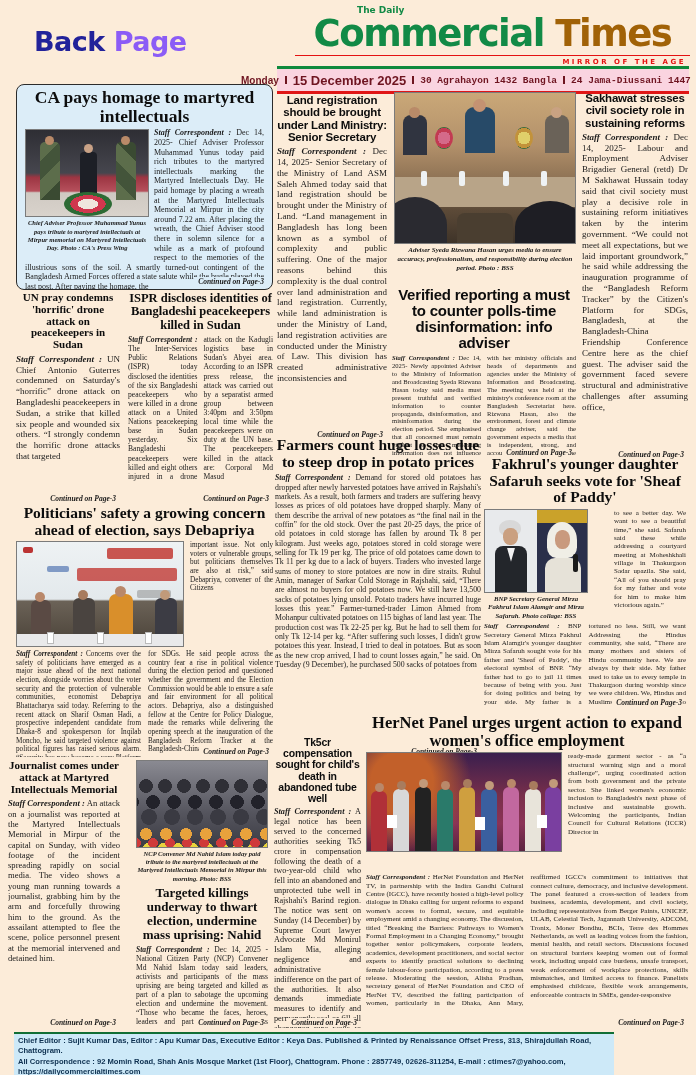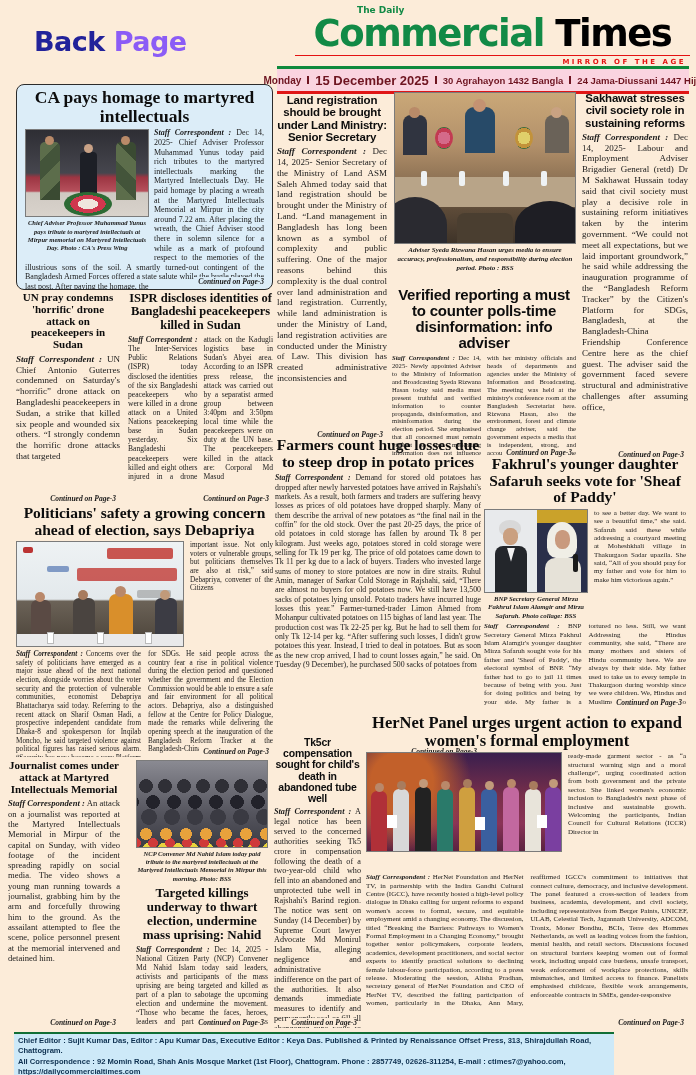--- a/index.html
+++ b/index.html
@@ -4,29 +4,29 @@
 <style>
   html,body{margin:0;padding:0;background:#fcecd9;}
   .page{position:relative;width:696px;height:1075px;background:#fcecd9;overflow:hidden;
         font-family:"Liberation Serif", serif;color:#1a1a1a;}
   
   .backpage{position:absolute;left:34px;top:26px;font:700 27px "DejaVu Sans", sans-serif;letter-spacing:-0.5px;}
   .bp1{color:#22229a;} .bp2{color:#8b5cf6;}
   .masthead{position:absolute;left:295px;top:5px;width:395px;text-align:center;}
   .mh-daily{font:700 9px "DejaVu Sans", sans-serif;color:#128a46;text-align:left;padding-left:62px;}
   .mh-title{font:700 37px "DejaVu Sans", sans-serif;letter-spacing:-1.5px;line-height:1.02;white-space:nowrap;}
-  .mh-green{color:#128a46;} .mh-red{color:#000000;}
+  .mh-green{color:#128a46;} .mh-red{color:#a16207;}
   .mh-rule{height:1.5px;background:#e41212;margin-top:2px;}
   .mh-tagline{font:700 7px "DejaVu Sans", sans-serif;color:#e41212;letter-spacing:2.5px;text-align:right;padding:2px 4px 0 0;}
   .dateline{position:absolute;left:277px;top:66px;width:412px;height:22px;background:#fad4e0;
             border-top:3px solid #0e8a3c;border-bottom:3px solid #e01616;
             display:flex;align-items:center;justify-content:center;color:#6e1420;
             font-family:"Liberation Sans", sans-serif;white-space:nowrap;}
   .d-day{font-weight:700;font-size:10px;} .d-date{font-weight:700;font-size:13px;}
-  .d-sm{font-weight:700;font-size:9.5px;}
+  .d-sm{font-weight:700;font-size:9.5px;font-family:Liberation Mono, monospace;}
   .sq{display:inline-block;width:6px;height:6px;border:1.3px solid #6e1420;margin:0 6px;}
   
   .art{position:absolute;overflow:hidden;}
   .art h2{margin:0 0 3px 0;text-align:center;color:#0d0d0d;line-height:1.07;font-weight:700;}
   .hserif{font-family:"Liberation Serif", serif;}
   .hsans{font-family:"Liberation Sans", sans-serif;letter-spacing:-0.2px;}
   .body{margin:0;text-align:justify;line-height:1.2;}
   .byl{font-weight:700;font-style:italic;}
   .cont{position:absolute;right:4px;bottom:1px;font:italic 700 7.5px "Liberation Serif", serif;
         background:#fcecd9;padding-left:4px;}
@@ -62,21 +62,21 @@
   #fig-riz{left:394px;top:92px;width:182px;}
   #fig-riz .cap{font-size:7px;}
   #art-ver{left:392px;top:287px;width:184px;height:171px;}
   #art-ver h2{font-size:15px;} #art-ver .body{font-size:6.6px;column-gap:6px;}
   #art-sak{left:582px;top:92px;width:106px;height:368px;}
   #art-sak h2{font-size:11.5px;} #art-sak .body{font-size:9px;}
   #art-farm{left:275px;top:437px;width:206px;height:320px;}
   #art-farm h2{font-size:15.5px;} #art-farm .body{font-size:7.8px;}
   #art-fak{left:484px;top:456px;width:202px;height:252px;}
   #art-fak h2{font-size:15.5px;}
-  #art-fak .side{width:92px;font-size:7px;}
+  #art-fak .side{width:92px;font-size:7px;margin-left:20px;}
   #art-fak .body{font-size:7px;} #art-fak .cap{font-size:6.8px;}
   #art-her{left:366px;top:714px;width:322px;height:314px;}
   #art-her h2{font-size:16.5px;}
   #art-her .side{width:118px;font-size:7px;}
   #art-her .body{font-size:7px;}
   
   .footer{position:absolute;left:14px;top:1032px;width:600px;background:#cde9f8;
           border-top:2px solid #116e35;border-bottom:3px solid #de1818;
           font:700 7.6px "Liberation Sans", sans-serif;color:#0d3050;text-align:left;
           padding:2px 4px;box-sizing:border-box;line-height:1.35;}
@@ -305,21 +305,21 @@
     </div>
     <p class="body cols2" style="margin-top:2px;">
       <span class="byl">Staff Correspondent :</span>
       <span>BNP Secretary General Mirza Fakhrul Islam Alamgir's younger daughter Mirza Safaruh sought vote for his father and 'Sheaf of Paddy', the electoral symbol of BNP. “My father had to go to jail 11 times because of being with you. Just for doing politics and being by your side. My father is a politician, so we also had to travel a lot. Just as you have been tortured, we have also been tortured no less. Still, we want</span>
       <span>Addressing the Hindus community, she said, “There are many mothers and sisters of Hindu community here. We are always by their side. My father used to take us to every temple in Thakurgaon during worship since we were children. We, Hindus and Muslims, have the mentality to live together.” Regarding the 'family card' for women, Safaruh said, “With this family card,</span>
     </p>
     <span class="cont">Continued on Page-3</span>
   </article>
 
   <article class="art" id="art-her">
-    <h2 class="hserif">HerNet Panel urges urgent action to expand women's formal employment</h2>
+    <h2 class="hserif">HerNet Panel urges urgent action to expand women's office employment</h2>
     <div class="prow">
       <div class="ph" style="width:196px;height:100px;flex:0 0 196px;background:radial-gradient(circle at 18% 30%, #c2602a 0 18%, transparent 40%),linear-gradient(180deg,#3a1f4e 0%,#7a2f4a 45%,#8a3356 72%,#5a2340 100%);">
         <i style="left:4px;top:38px;width:16px;height:62px;border-radius:6px 6px 0 0;background:#b03038;"></i>
           <i style="left:8px;top:30px;width:9px;height:9px;border-radius:50%;background:#b9886a;"></i>
         <i style="left:26px;top:36px;width:16px;height:64px;border-radius:6px 6px 0 0;background:#d8d8d8;"></i>
           <i style="left:30px;top:28px;width:9px;height:9px;border-radius:50%;background:#a87c5e;"></i>
         <i style="left:48px;top:34px;width:16px;height:66px;border-radius:6px 6px 0 0;background:#222;"></i>
           <i style="left:52px;top:26px;width:9px;height:9px;border-radius:50%;background:#c19a7a;"></i>
         <i style="left:70px;top:36px;width:16px;height:64px;border-radius:6px 6px 0 0;background:#2a7a6a;"></i>
           <i style="left:74px;top:28px;width:9px;height:9px;border-radius:50%;background:#b9886a;"></i>

